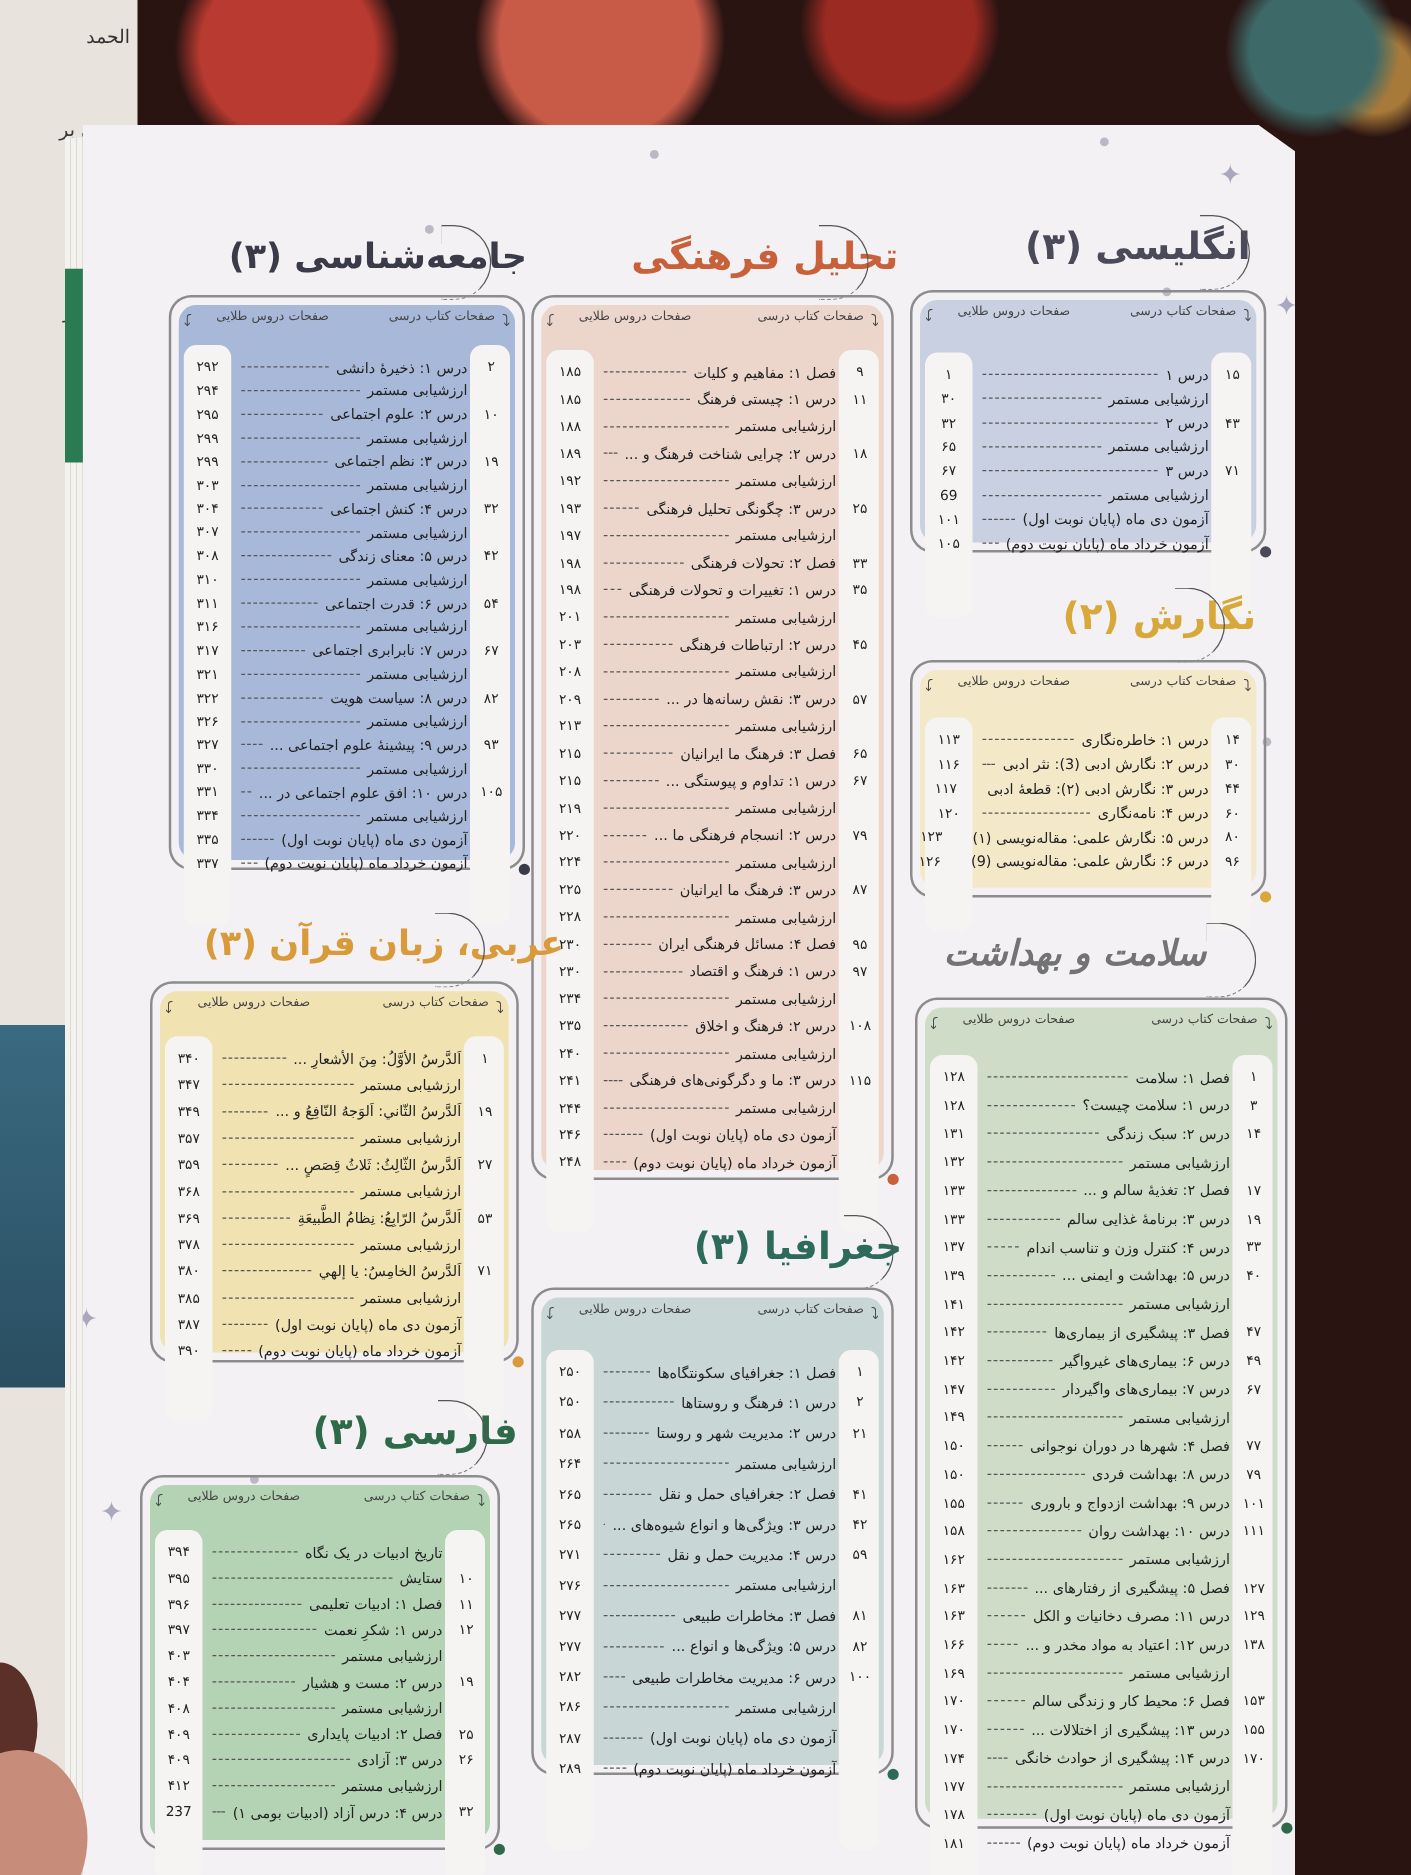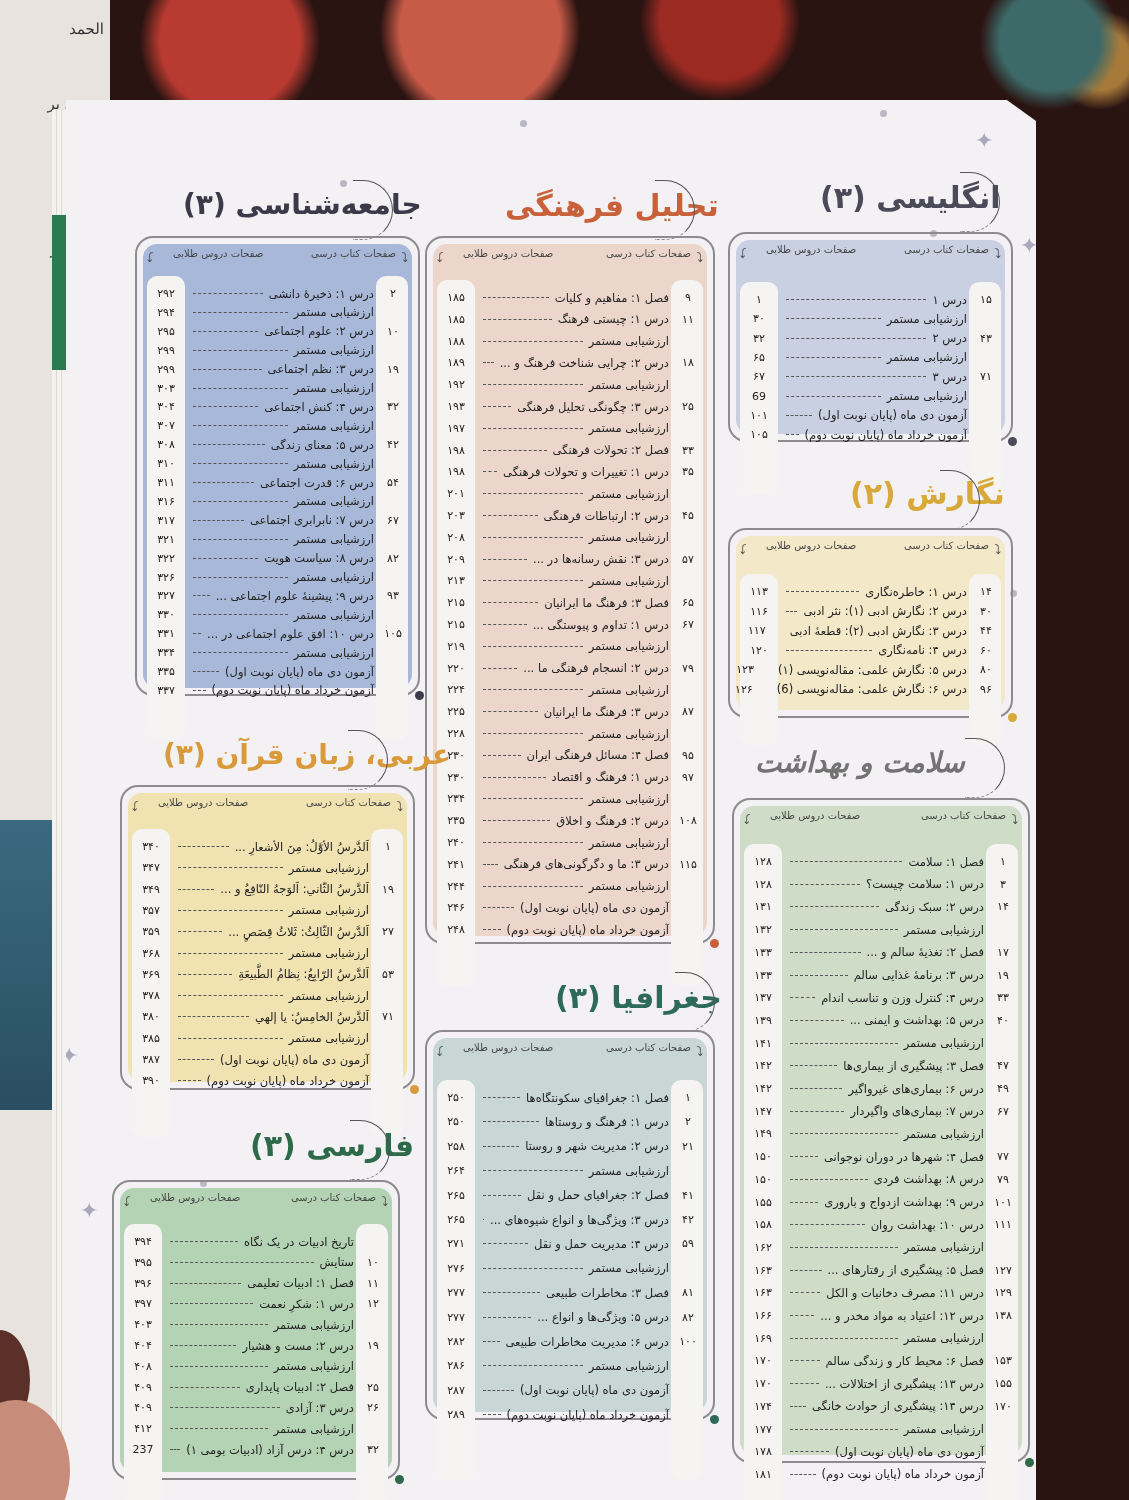--- a/index.html
+++ b/index.html
@@ -215,21 +215,21 @@
         <div class="num-col" style="right:10px;top:44px;width:32px;height:171px;"></div>
         <div class="num-col" style="left:10px;top:44px;width:38px;height:171px;"></div>
         <div class="row" style="right:10px;left:10px;top:52px;">
           <span class="bnum">۱۴</span>
           <span class="label">درس ۱: خاطره‌نگاری</span>
           <span class="leader"></span>
           <span class="gnum">۱۱۳</span>
         </div>
         <div class="row" style="right:10px;left:10px;top:71.5px;">
           <span class="bnum">۳۰</span>
-          <span class="label">درس ۲: نگارش ادبی (۱): نثر ادبی</span>
+          <span class="label">درس ۲: نگارش ادبی (3): نثر ادبی</span>
           <span class="leader"></span>
           <span class="gnum">۱۱۶</span>
         </div>
         <div class="row" style="right:10px;left:10px;top:91px;">
           <span class="bnum">۴۴</span>
           <span class="label">درس ۳: نگارش ادبی (۲): قطعهٔ ادبی</span>
           <span class="leader"></span>
           <span class="gnum">۱۱۷</span>
         </div>
         <div class="row" style="right:10px;left:10px;top:110.5px;">
@@ -239,21 +239,21 @@
           <span class="gnum">۱۲۰</span>
         </div>
         <div class="row" style="right:10px;left:10px;top:130px;">
           <span class="bnum">۸۰</span>
           <span class="label">درس ۵: نگارش علمی: مقاله‌نویسی (۱)</span>
           <span class="leader"></span>
           <span class="gnum">۱۲۳</span>
         </div>
         <div class="row" style="right:10px;left:10px;top:149.5px;">
           <span class="bnum">۹۶</span>
-          <span class="label">درس ۶: نگارش علمی: مقاله‌نویسی (6)</span>
+          <span class="label">درس ۶: نگارش علمی: مقاله‌نویسی (9)</span>
           <span class="leader"></span>
           <span class="gnum">۱۲۶</span>
         </div>
         <div class="corner-dot" style="right:-6px;bottom:-6px;background:#d8a93a;"></div>
       </div>
     </div>
     <div class="section" style="left:0;top:0;">
       <div class="section-title" style="left:689px;top:646px;color:#737373;font-size:28px;font-style:italic;">سلامت و بهداشت</div>
       <div class="title-arc" style="left:899px;top:638px;width:40px;height:60px;"></div>
       <div class="panel" style="left:666px;top:698px;width:298px;height:665px;">

